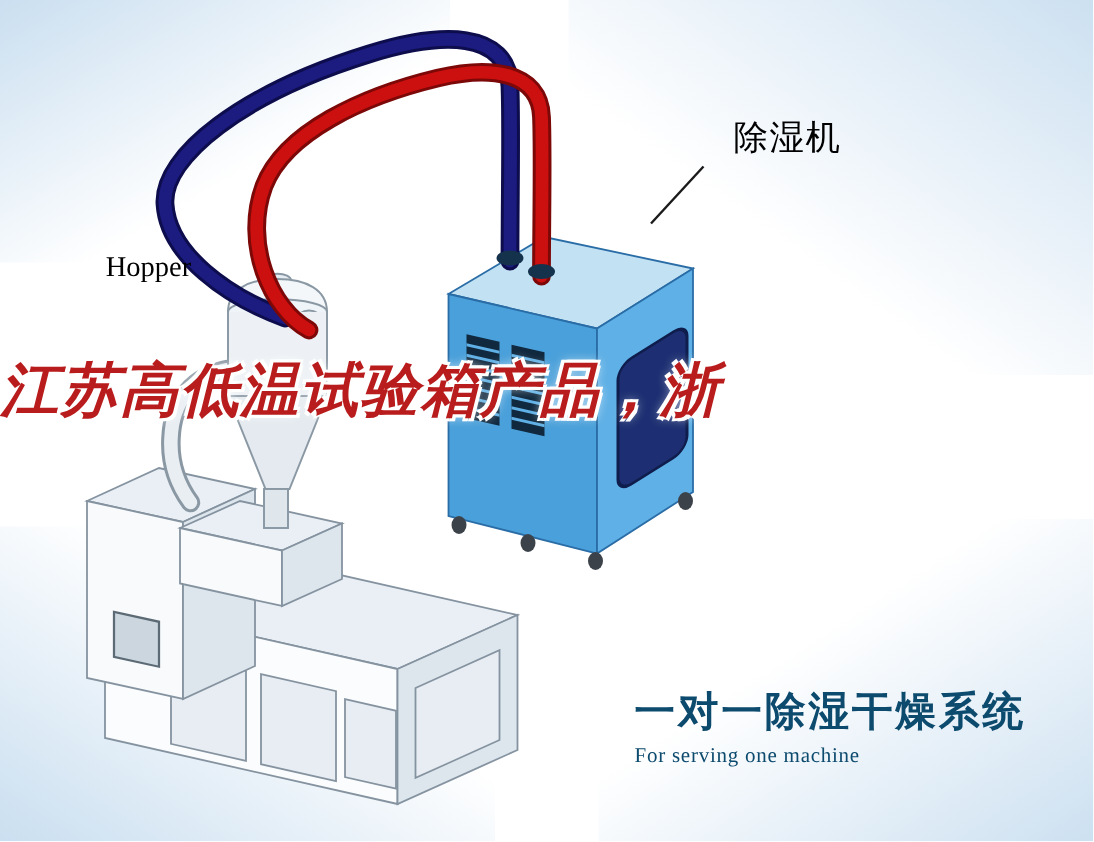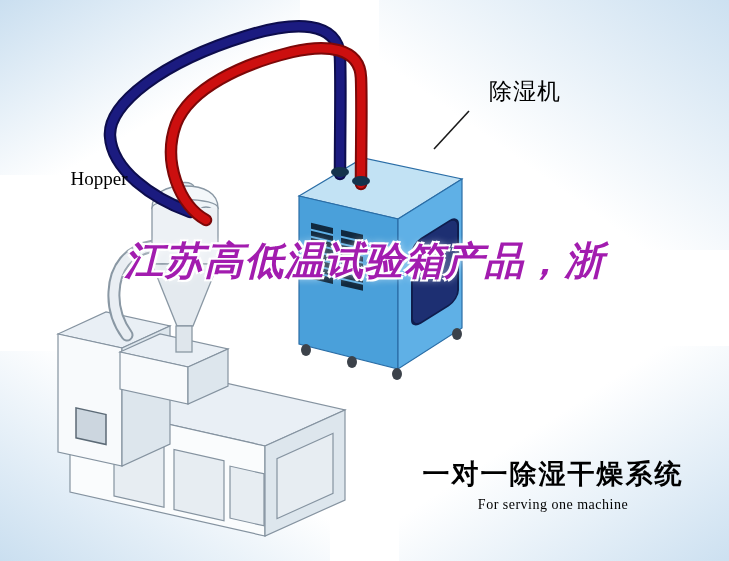--- a/index.html
+++ b/index.html
@@ -13,24 +13,24 @@
   .corner.bl{left:0;bottom:0;width:330px;height:210px;
     background:linear-gradient(to top right, rgba(199,221,239,.95), rgba(199,221,239,0) 60%);}
   .corner.br{right:0;bottom:0;width:330px;height:215px;
     background:linear-gradient(to top left, rgba(199,221,239,.9), rgba(199,221,239,0) 60%);}
   svg.diagram{position:absolute;left:0;top:0;width:729px;height:561px;}
   .machine-label{position:absolute;text-align:center;color:#000;}
   .machine-label .zh{font-size:23px;font-weight:400;letter-spacing:1px;}
   .machine-label .en{font-size:19px;font-family:"Liberation Serif","DejaVu Serif",serif;margin-top:2px;}
   .label-dehumidifier{left:445px;top:76px;width:160px;}
   .label-hopper{left:44px;top:166px;width:110px;}
-  .headline{position:absolute;left:0;right:0;top:238px;text-align:center;
-    font-size:39px;line-height:1.2;font-weight:700;font-style:italic;color:#a21caf;letter-spacing:1px;
+  .headline{position:absolute;left:0;right:0;top:238px;
+    font-size:39px;line-height:1.2;font-weight:700;font-style:italic;color:#b91c1c;letter-spacing:1px;
     text-shadow:-2px -2px 0 #fff,2px -2px 0 #fff,-2px 2px 0 #fff,2px 2px 0 #fff,0 0 8px #fff;}
-  .caption{position:absolute;left:405px;top:456px;width:296px;text-align:center;color:#000000;}
+  .caption{position:absolute;left:423px;top:456px;width:296px;color:#0c4a6e;}
   .caption .zh{font-size:27px;font-weight:700;letter-spacing:2px;}
   .caption .en{font-size:14px;font-family:"Liberation Serif","DejaVu Serif",serif;margin-top:5px;letter-spacing:.5px;}
 </style>
 </head>
 <body>
 
 <div class="stage">
 
   <div class="corner tl"></div>
   <div class="corner tr"></div>

